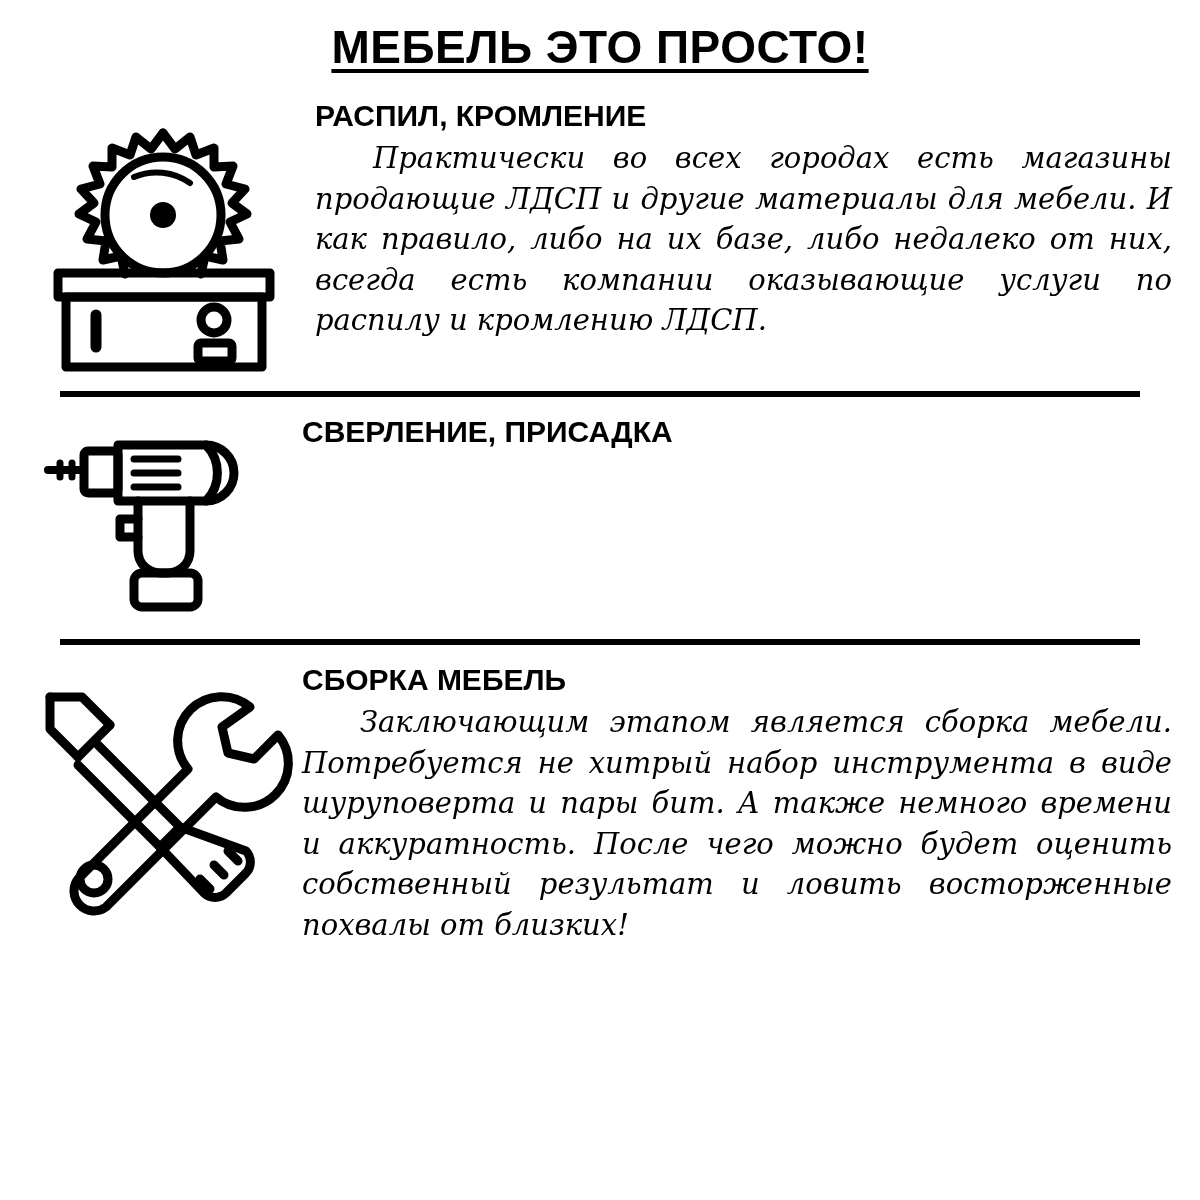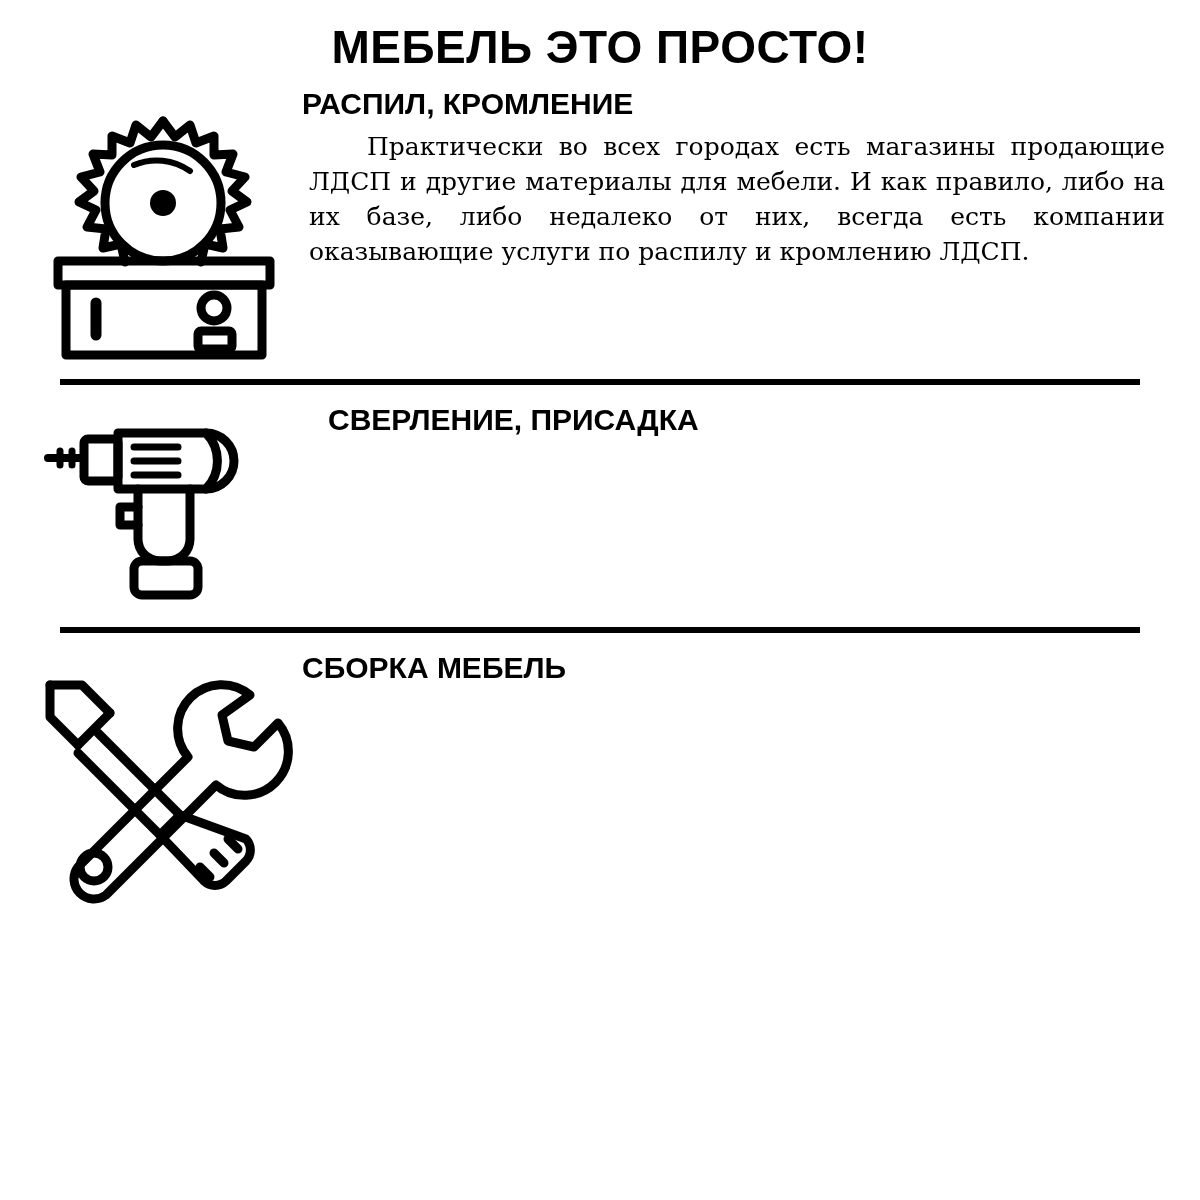--- a/index.html
+++ b/index.html
@@ -19,23 +19,24 @@
     width: 1200px;
     height: 1200px;
     box-sizing: border-box;
     padding: 0;
   }
   .page-title {
     text-align: center;
     font-size: 46px;
     font-weight: bold;
     letter-spacing: 0.5px;
+    text-decoration: underline;
     text-underline-offset: 6px;
     text-decoration-thickness: 4px;
-    margin: 22px 0 12px 0;
+    margin: 22px 0 24px 0;
     line-height: 1.1;
   }
   .section {
     display: flex;
     flex-direction: row;
     align-items: flex-start;
     padding: 0 24px 0 24px;
     box-sizing: border-box;
   }
   .icon-col {
@@ -53,34 +54,35 @@
     box-sizing: border-box;
   }
   .section-title {
     font-size: 30px;
     font-weight: bold;
     margin: 0 0 4px 0;
     line-height: 1.25;
   }
   .section-body {
     font-family: "DejaVu Serif", serif;
-    font-size: 25px;
+    font-size: 29px;
     line-height: 1.4;
     text-align: justify;
     text-indent: 58px;
-    margin: 7px;
+    margin: 0;
     hyphens: none;
+    font-style: italic;
   }
   .divider {
     height: 6px;
     background: #000000;
     margin: 16px 60px 16px 60px;
   }
-  .sec1 { margin-top: 4px; }
-  .sec2 { margin-top: 0px; gap: 26px; }
+  .sec1 { margin-top: 4px; gap: 13px; }
+  .sec2 { margin-top: 0px; }
   .sec3 { margin-top: 0px; }
   .sec3 .icon-col { padding-top: 6px; }
   .sec2 .icon-col { padding-top: 10px; }
   svg { display: block; }
 </style>
 </head>
 <body>
 
 <div class="page">
 
@@ -164,16 +166,17 @@
           <path d="M152 160 L132 180 L176 226 a16 16 0 0 0 22 0 l20 -20 a16 16 0 0 0 0 -22 Z"></path>
           <path d="M186 198 l10 10 M200 184 l10 10 M172 212 l10 10"></path>
 
           <path d="M248 40 a44 44 0 0 0 -62 62 L76 212 a20 20 0 0 0 28 28 L214 130 a44 44 0 0 0 62 -62 l-24 24 -26 -6 -6 -26 Z" transform="translate(-26,0)"></path>
           <circle cx="66" cy="212" r="14"></circle>
         </svg>
       </span>
     </div>
     <div class="text-col">
       <h2 class="section-title">СБОРКА МЕБЕЛЬ</h2>
+      <p class="section-body">Заключающим этапом является сборка мебели. Потребуется не хитрый набор инструмента в виде шуруповерта и пары бит. А также немного времени и аккуратность. После чего можно будет оценить собственный результат и ловить восторженные похвалы от близких!</p>
     </div>
   </div>
 
 </div>
 
 </body></html>

